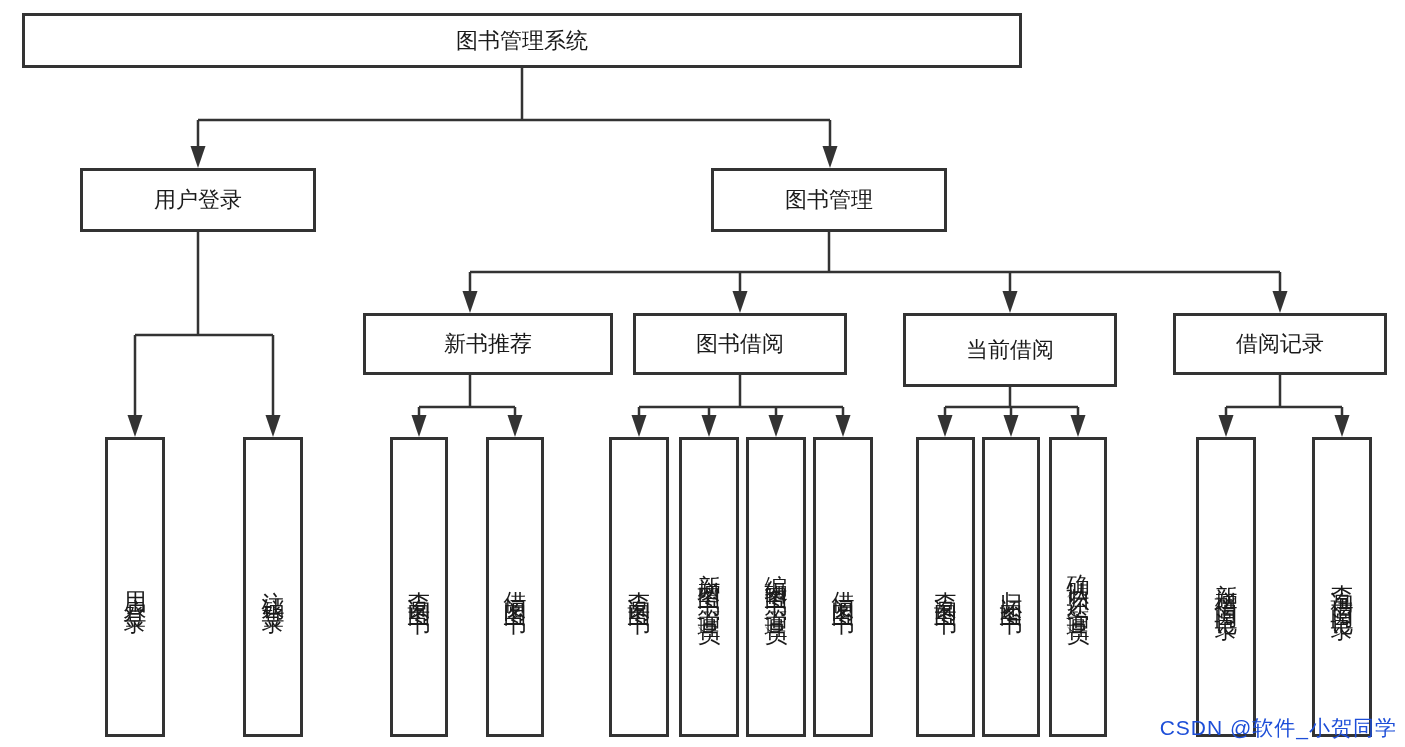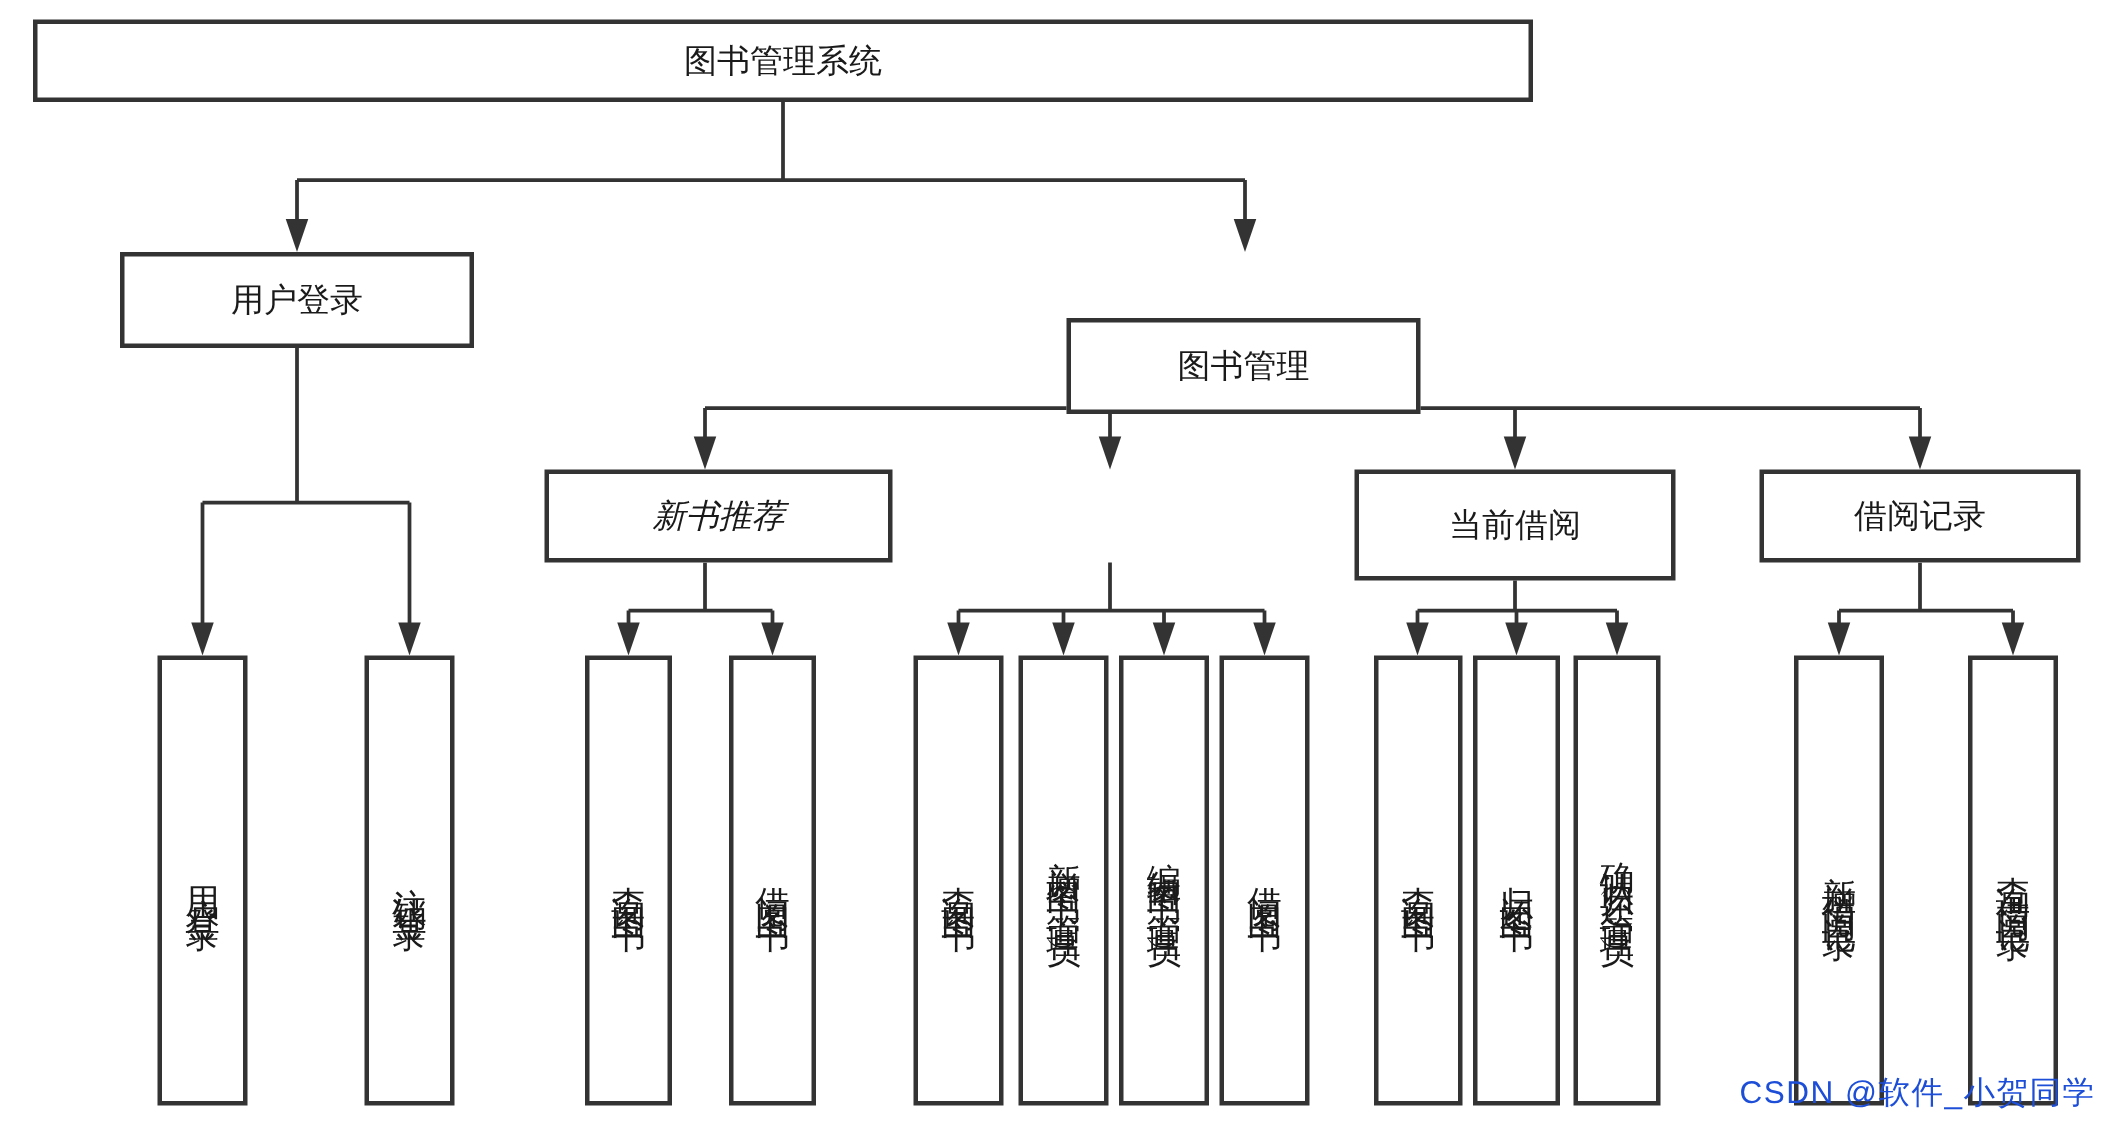--- a/index.html
+++ b/index.html
@@ -95,26 +95,29 @@
     </g>
   </svg>
 
   <div class="node" style="left:22px; top:13px; width:1000px; height:55px;">
     <span>图书管理系统</span>
   </div>
 
   <div class="node" style="left:80px; top:168px; width:236px; height:64px;">
     <span>用户登录</span>
   </div>
-  <div class="node" style="left:711px; top:168px; width:236px; height:64px;margin-top:44px;">
+  <div class="node" style="left:711px; top:168px; width:236px; height:64px;">
     <span>图书管理</span>
   </div>
 
-  <div class="node" style="left:363px; top:313px; width:232px; height:62px;font-style:italic;">
+  <div class="node" style="left:363px; top:313px; width:250px; height:62px;">
     <span>新书推荐</span>
+  </div>
+  <div class="node" style="left:633px; top:313px; width:214px; height:62px;">
+    <span>图书借阅</span>
   </div>
   <div class="node" style="left:903px; top:313px; width:214px; height:74px;">
     <span>当前借阅</span>
   </div>
   <div class="node" style="left:1173px; top:313px; width:214px; height:62px;text-align:right;">
     <span>借阅记录</span>
   </div>
 
   <div class="node vnode" style="left:105px; top:437px; width:60px; height:300px;">
     <span>用户登录</span>

